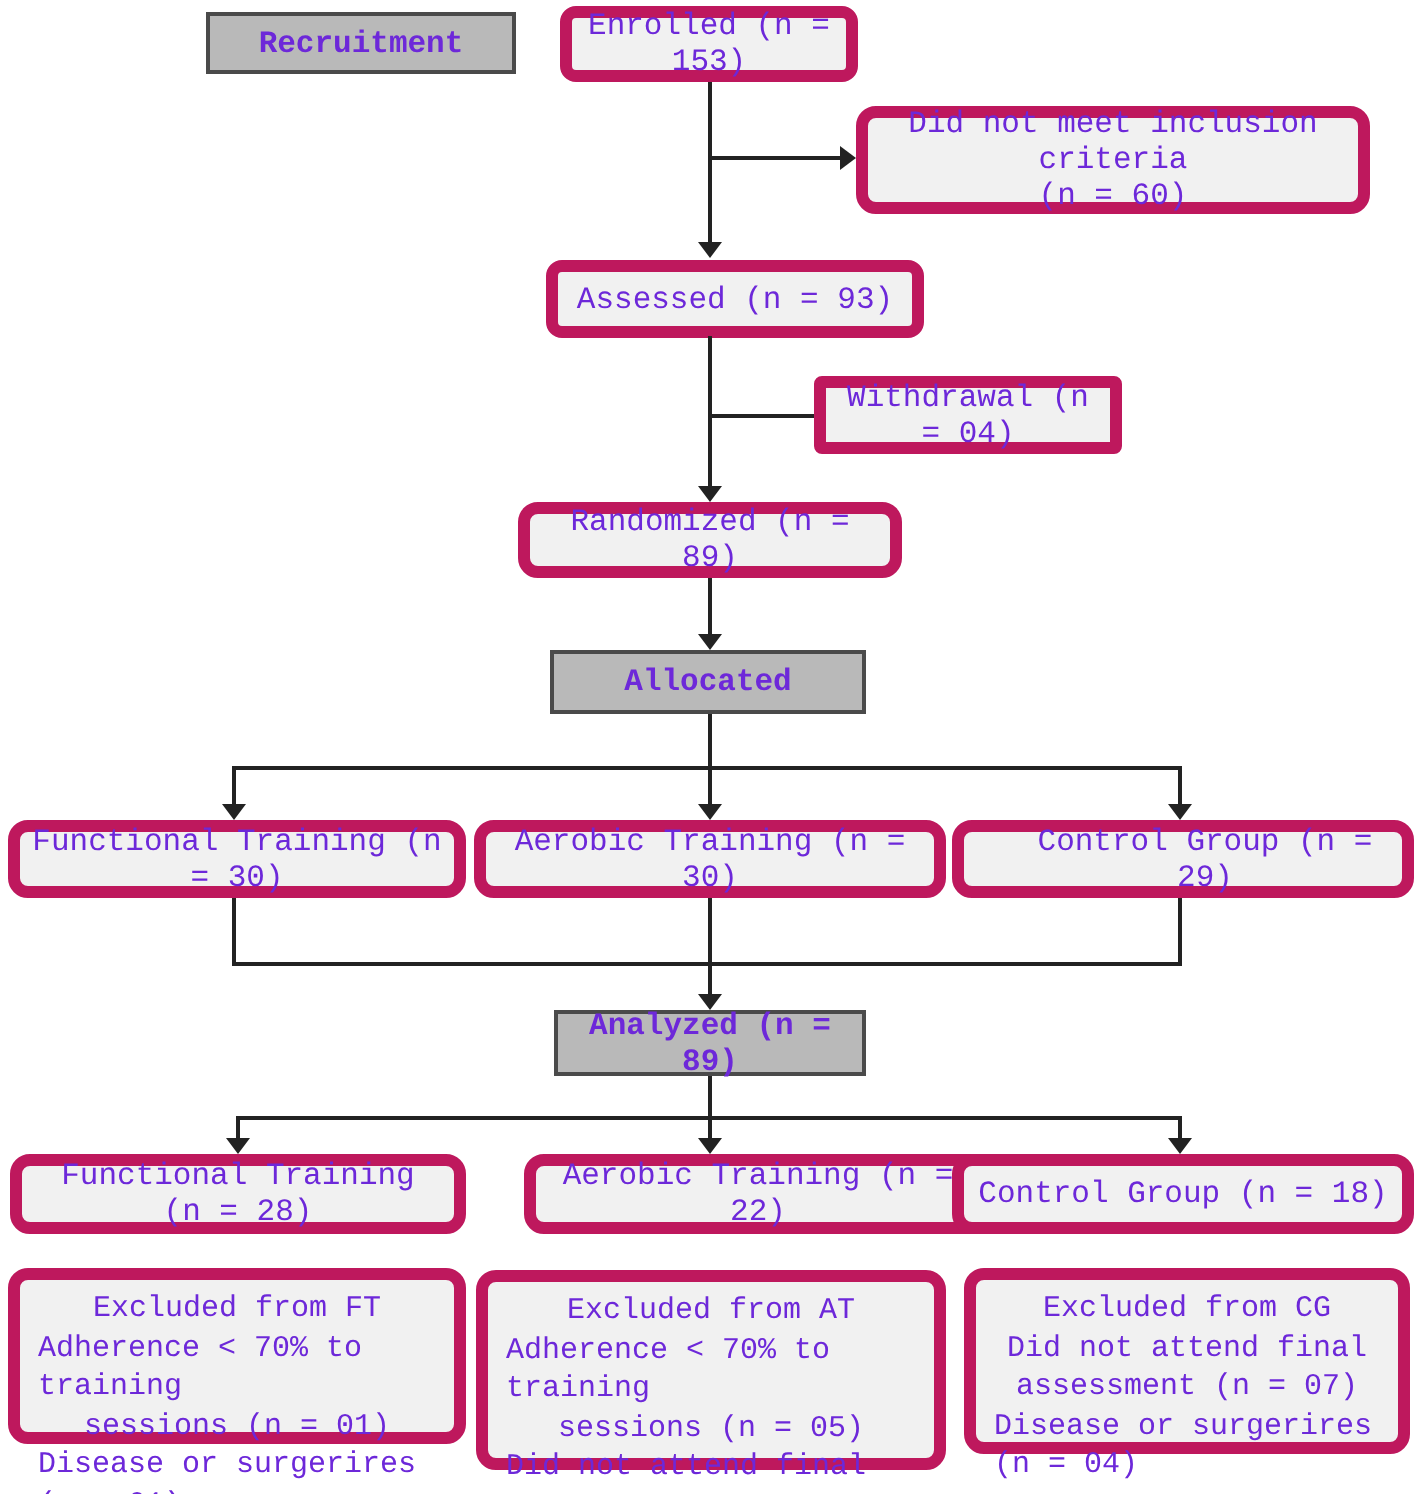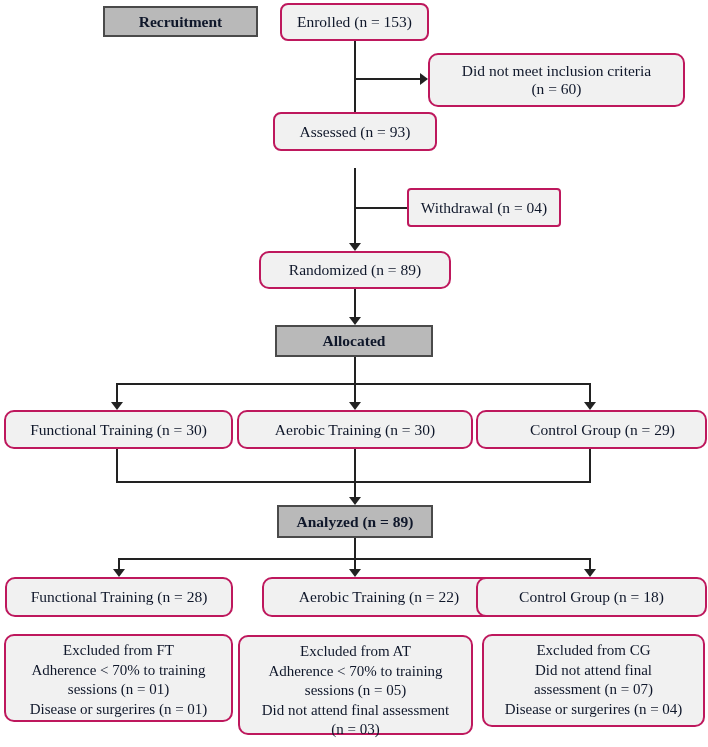--- a/index.html
+++ b/index.html
@@ -1,30 +1,30 @@
 <!DOCTYPE html>
 <html><head>
 <meta charset="utf-8">
 <style>
   html, body { margin: 0; padding: 0; background: #ffffff; }
   #figure {
     position: relative;
     width: 708px;
     height: 747px;
     background: #ffffff;
-    font-family: Liberation Serif, serif;
-    color: #0f172a;
+    font-family: Liberation Mono, monospace;
+    color: #6d28d9;
     overflow: hidden;
   }
   #figure * { box-sizing: border-box; }
 
   .box {
     position: absolute;
     background: #f1f1f1;
-    border: 2px solid #be185d;
+    border: 6px solid #be185d;
     border-radius: 10px;
     display: flex;
     align-items: center;
     justify-content: center;
     text-align: center;
     font-size: 15.5px;
     line-height: 18px;
     padding: 2px 6px;
   }
   .box.multi { flex-direction: column; }
@@ -80,21 +80,21 @@
   <div class="arr-d" style="left:349px; top:121px;"></div>
 
   <div class="hline" style="left:355px; top:78px; width:65px;"></div>
   <div class="arr-r" style="left:420px; top:73px;"></div>
 
   <div class="box multi" style="left:428px; top:53px; width:257px; height:54px;">
     <div>Did not meet inclusion criteria</div>
     <div>(n = 60)</div>
   </div>
 
-  <div class="box" style="left:273px; top:112px; width:164px; height:39px; border-radius:8px;text-align:right;">
+  <div class="box" style="left:273px; top:130px; width:189px; height:39px; border-radius:8px;text-align:right;">
     <span>Assessed (n = 93)</span>
   </div>
 
   <div class="vline" style="left:354px; top:168px; height:76px;"></div>
   <div class="arr-d" style="left:349px; top:243px;"></div>
 
   <div class="hline" style="left:355px; top:207px; width:69px;"></div>
   <div class="arr-r" style="left:424px; top:202px;"></div>
 
   <div class="box" style="left:407px; top:188px; width:154px; height:39px; border-radius:4px;">

